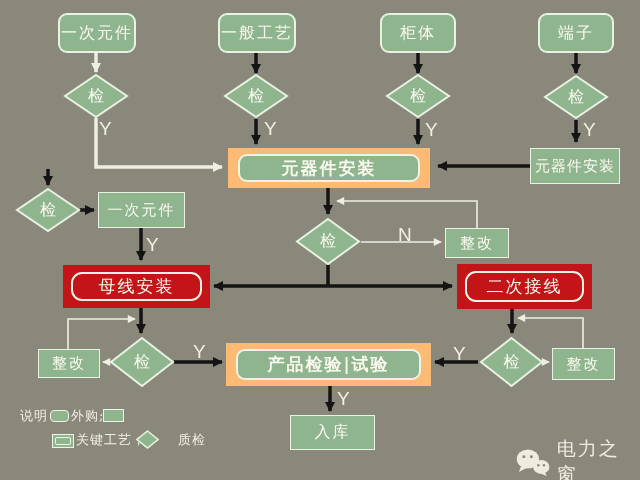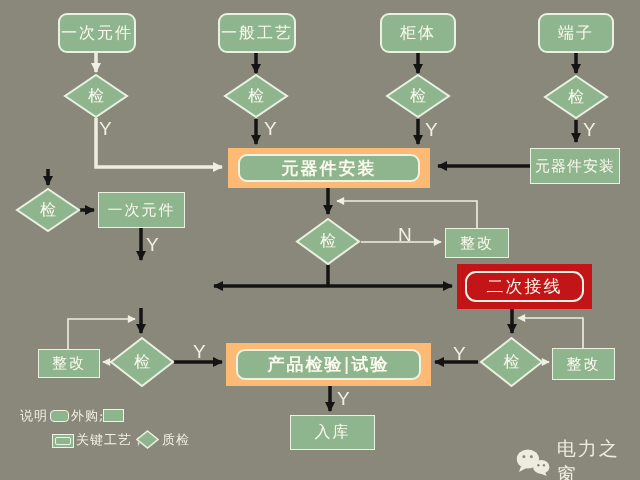--- a/index.html
+++ b/index.html
@@ -148,20 +148,23 @@
   <div class="node rect" style="left:38px;top:349px;width:62px;height:29px;">整改</div>
   <div class="node rect" style="left:552px;top:348px;width:63px;height:32px;">整改</div>
   <div class="node rect" style="left:290px;top:415px;width:85px;height:35px;font-size:16px;">入库</div>
 
   <div class="node keyA" style="left:228px;top:148px;width:202px;height:40px;">
     <div class="inner">元器件安装</div>
   </div>
   <div class="node keyA" style="left:226px;top:343px;width:205px;height:43px;">
     <div class="inner">产品检验|试验</div>
   </div>
+  <div class="node keyB" style="left:63px;top:265px;width:147px;height:43px;">
+    <div class="inner">母线安装</div>
+  </div>
   <div class="node keyB" style="left:457px;top:264px;width:135px;height:45px;">
     <div class="inner">二次接线</div>
   </div>
 
   <span class="edge-label" style="left:99px;top:118px;">Y</span>
   <span class="edge-label" style="left:264px;top:118px;">Y</span>
   <span class="edge-label" style="left:425px;top:119px;">Y</span>
   <span class="edge-label" style="left:583px;top:119px;">Y</span>
   <span class="edge-label" style="left:146px;top:234px;">Y</span>
   <span class="edge-label" style="left:398px;top:224px;">N</span>
@@ -173,21 +176,21 @@
   <div class="legend-shape" style="left:50px;top:410px;width:19px;height:12px;border-radius:4px;"></div>
   <span class="legend-text" style="left:71px;top:407px;">外购;</span>
   <div class="legend-shape" style="left:103px;top:409px;width:21px;height:13px;"></div>
   <div class="legend-shape" style="left:52px;top:434px;width:22px;height:14px;">
     <div class="legend-key-inner"></div>
   </div>
   <span class="legend-text" style="left:76px;top:431px;">关键工艺；</span>
   <svg id="legend-diamond" style="left:136px;top:430px;" width="23" height="19" viewBox="0 0 23 19">
     <polygon points="11.5,1 22,9.5 11.5,18 1,9.5"></polygon>
   </svg>
-  <span class="legend-text" style="left:162px;top:431px;">质检</span>
+  <span class="legend-text" style="left:178px;top:431px;">质检</span>
 
   <div id="watermark">
     <svg width="35" height="28" viewBox="0 0 35 28">
       <ellipse cx="13" cy="11" rx="11.2" ry="9.6" fill="#f3f1e4"></ellipse>
       <path d="M6,18.5 L4,24 L11.5,20 z" fill="#f3f1e4"></path>
       <circle cx="9" cy="8.8" r="1.5" fill="#8a887b"></circle>
       <circle cx="16.5" cy="8.8" r="1.5" fill="#8a887b"></circle>
       <ellipse cx="26.5" cy="19" rx="8.2" ry="7" fill="#f3f1e4"></ellipse>
       <path d="M30.5,24.5 L32,28 L25.5,25.5 z" fill="#f3f1e4"></path>
       <circle cx="23.6" cy="17.3" r="1.2" fill="#8a887b"></circle>

